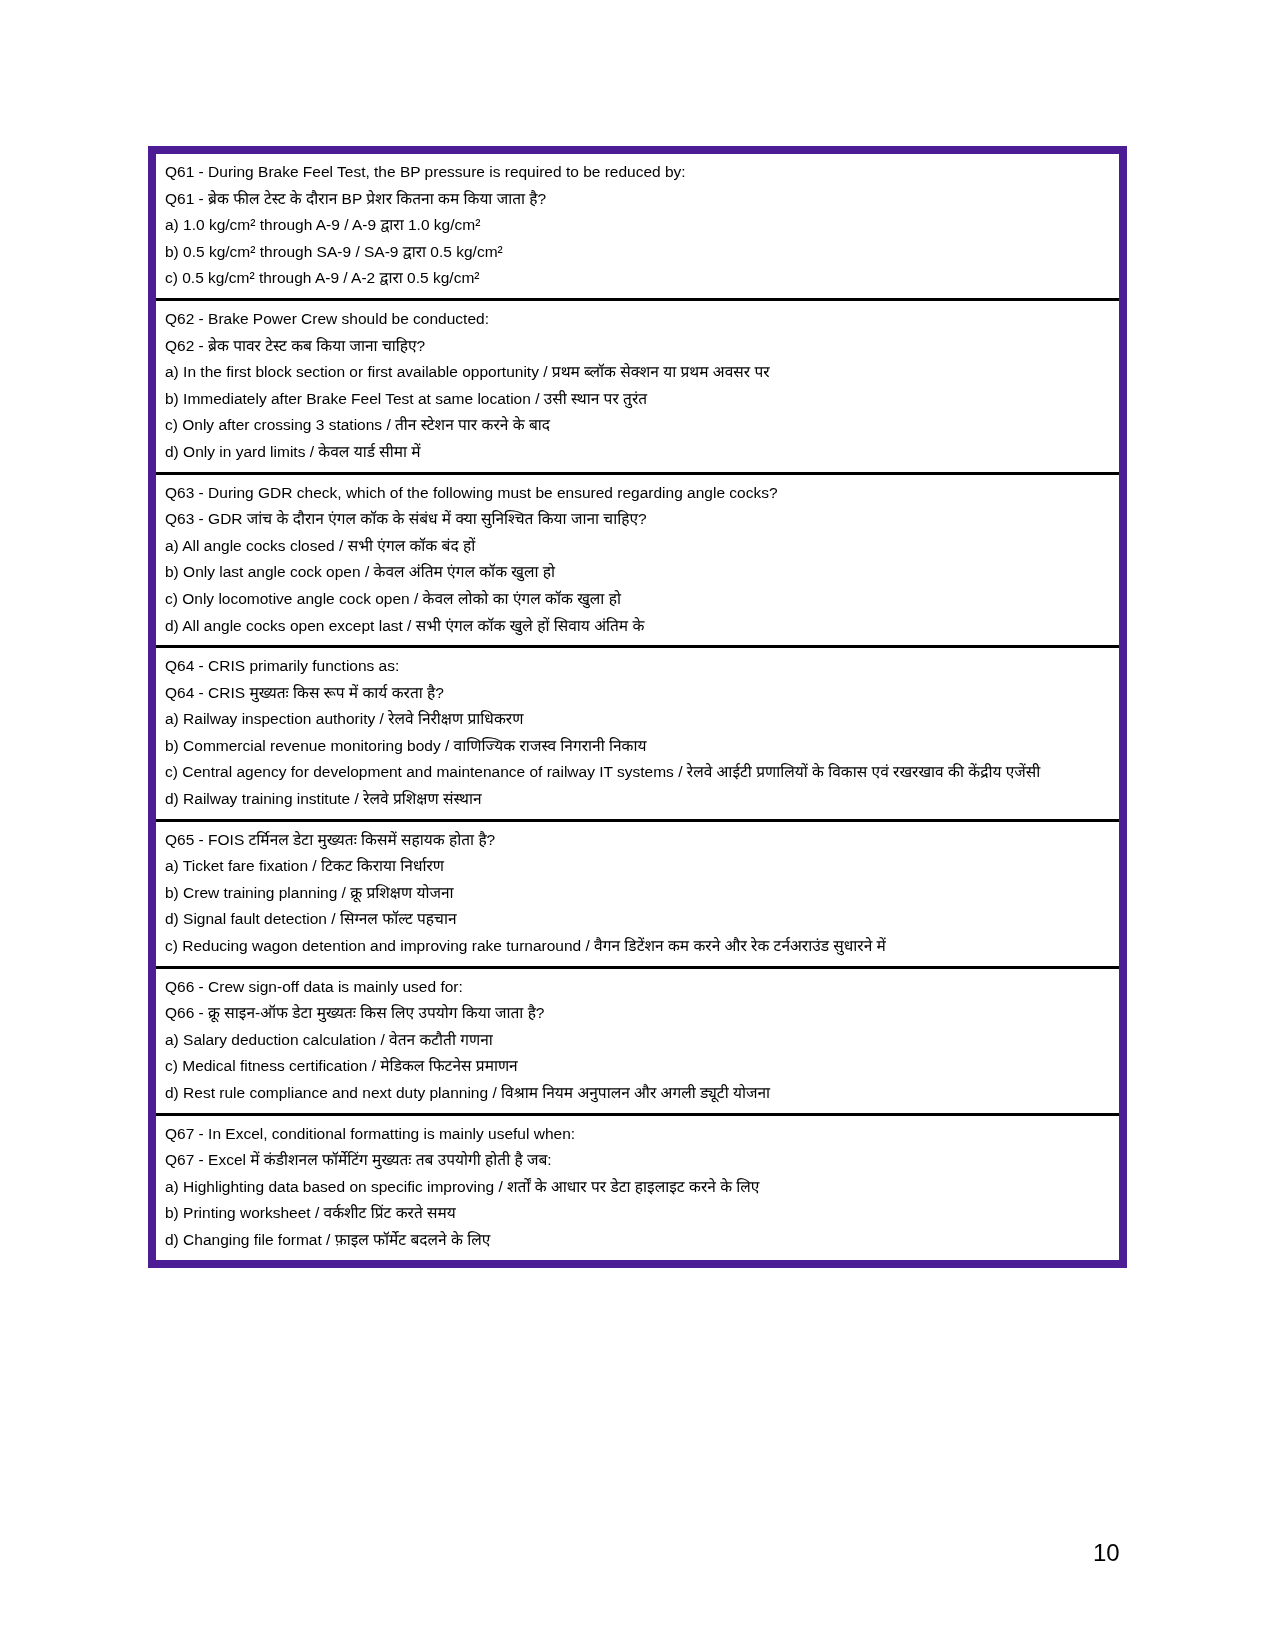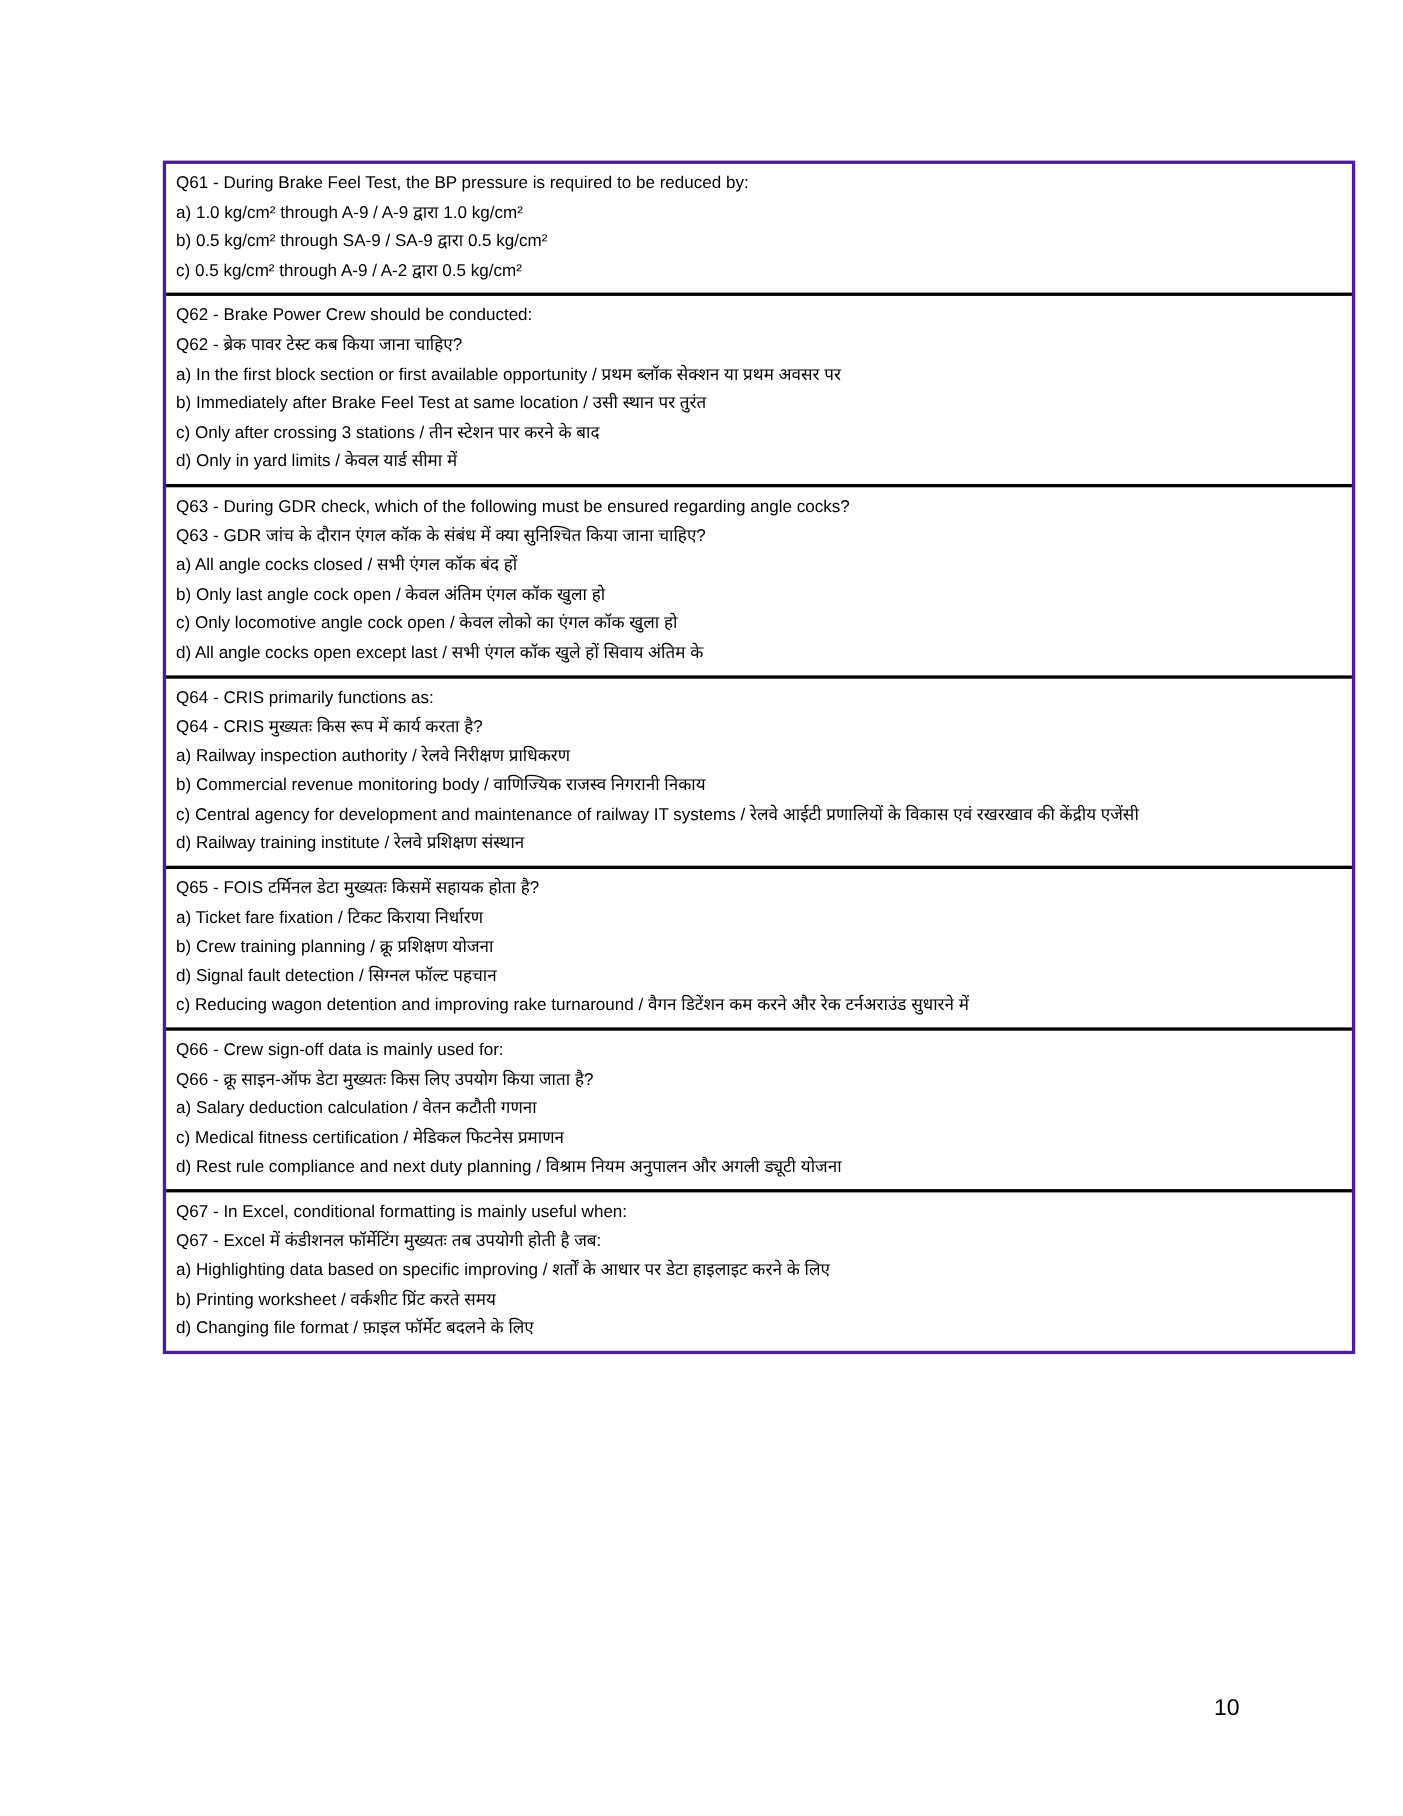--- a/index.html
+++ b/index.html
@@ -11,22 +11,22 @@
     position: relative;
     width: 1275px;
     height: 1651px;
     font-family: "Liberation Sans", "DejaVu Sans", sans-serif;
     color: #000000;
   }
   .quiz-table {
     position: absolute;
     left: 148px;
     top: 146px;
-    width: 1084px;
-    border: 3px solid #4c1d95;
+    width: 979px;
+    border: 8px solid #4c1d95;
     box-sizing: border-box;
     background: #ffffff;
   }
   .q-row {
     padding: 5px 9px 6px 9px;
     border-top: 3px solid #000000;
   }
   .q-row:first-child {
     border-top: none;
   }
@@ -34,33 +34,34 @@
     font-size: 15.5px;
     line-height: 26.6px;
     white-space: normal;
     word-wrap: break-word;
   }
   .page-number {
     position: absolute;
     left: 1093px;
     top: 1540px;
     width: 34px;
-    font-size: 21px;
+    font-size: 24px;
     line-height: 26px;
-    text-align: right;
+    text-align: left;
     color: #000000;
   }
 </style>
 </head>
 <body>
 
 <main class="quiz-table">
 
   <section class="q-row">
     <div class="q-line">Q61 - During Brake Feel Test, the BP pressure is required to be reduced by:</div>
+    <div class="q-line">Q61 - ब्रेक फील टेस्ट के दौरान BP प्रेशर कितना कम किया जाता है?</div>
     <div class="q-line">a) 1.0 kg/cm² through A-9 / A-9 द्वारा 1.0 kg/cm²</div>
     <div class="q-line">b) 0.5 kg/cm² through SA-9 / SA-9 द्वारा 0.5 kg/cm²</div>
     <div class="q-line">c) 0.5 kg/cm² through A-9 / A-2 द्वारा 0.5 kg/cm²</div>
   </section>
 
   <section class="q-row">
     <div class="q-line">Q62 - Brake Power Crew should be conducted:</div>
     <div class="q-line">Q62 - ब्रेक पावर टेस्ट कब किया जाना चाहिए?</div>
     <div class="q-line">a) In the first block section or first available opportunity / प्रथम ब्लॉक सेक्शन या प्रथम अवसर पर</div>
     <div class="q-line">b) Immediately after Brake Feel Test at same location / उसी स्थान पर तुरंत</div>

